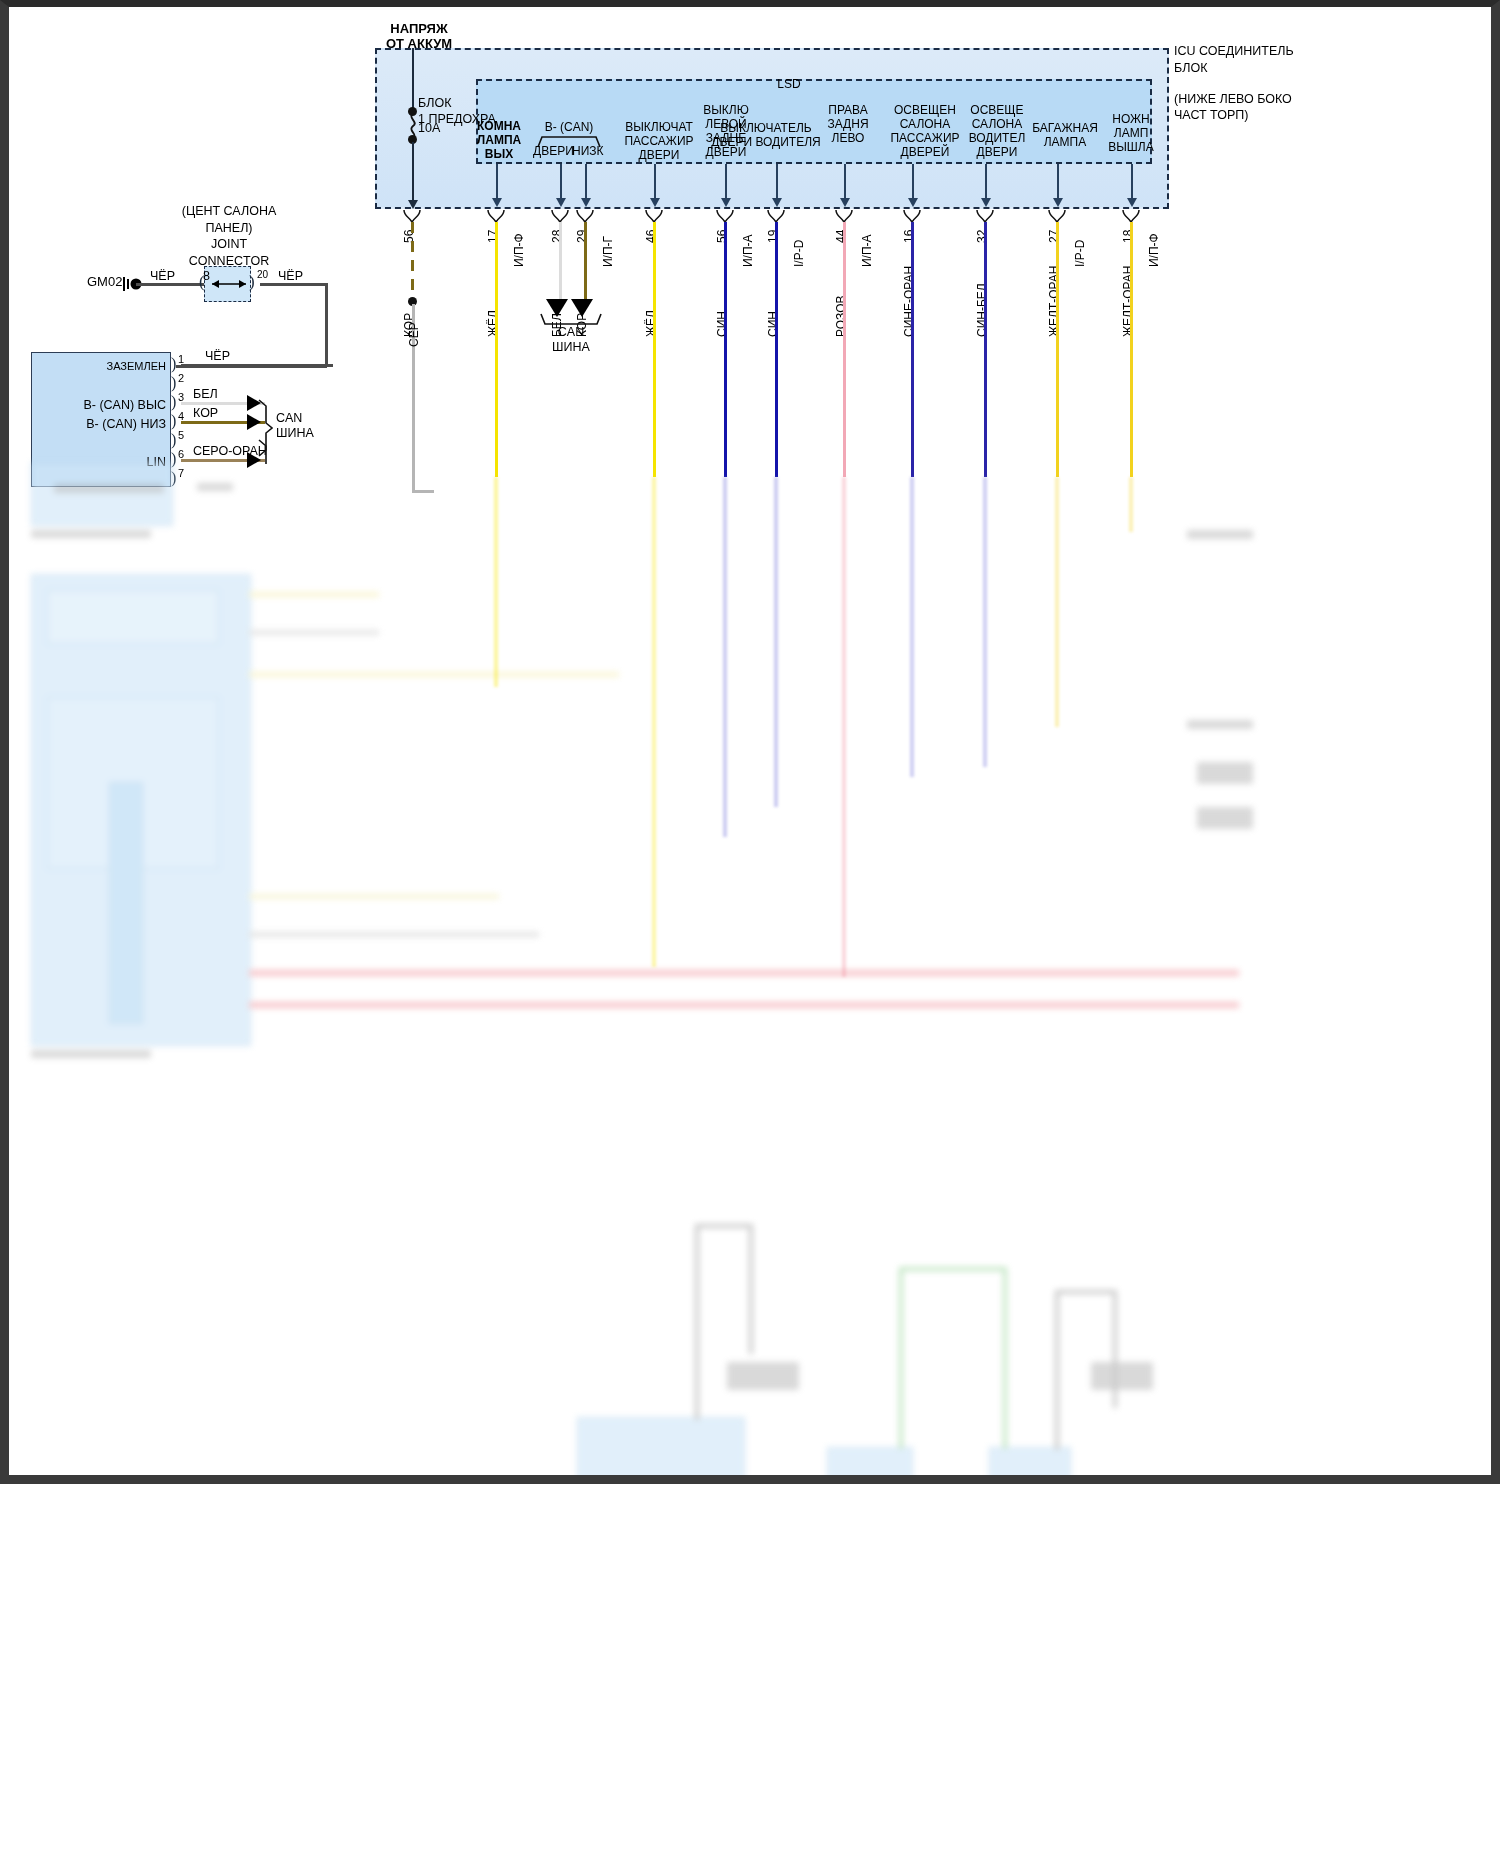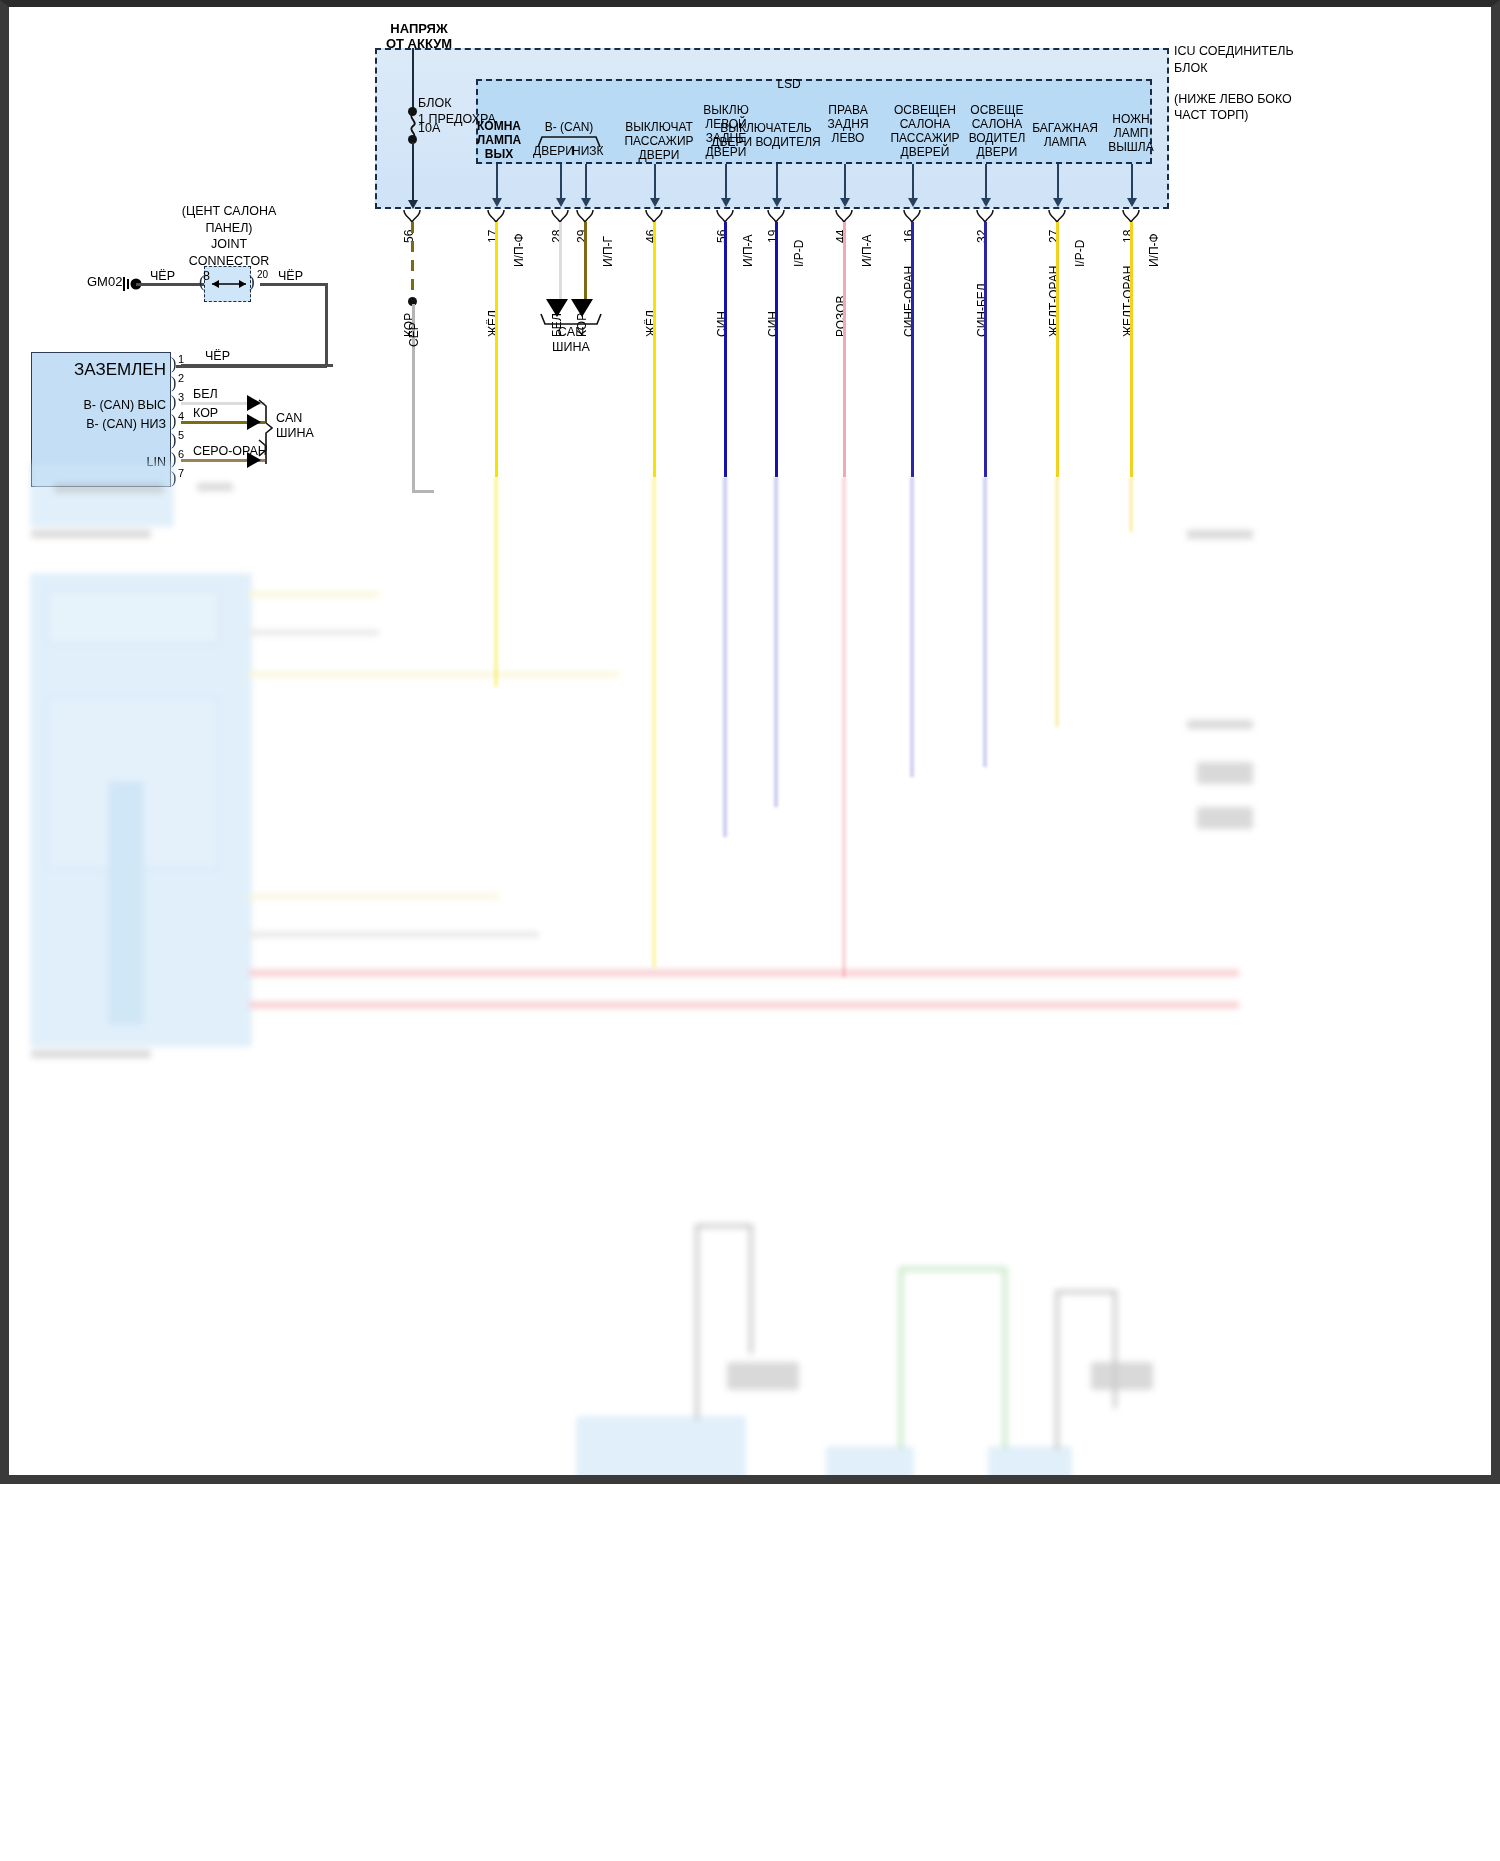--- a/index.html
+++ b/index.html
@@ -275,21 +275,21 @@
   <div class="txt" style="left:248px;top:262px;font-size:10px;">20</div>
   <div class="txt" style="left:269px;top:262px;font-size:12.5px;">ЧЁР</div>
   <div class="hline" style="left:251px;top:276px;width:66px;border-top:3px solid #4c4c4c;"></div>
   <div class="vline" style="left:316px;top:276px;height:83px;border-left:3px solid #4c4c4c;"></div>
   <div class="hline" style="left:167px;top:358px;width:151px;border-top:3px solid #4c4c4c;"></div>
 
   <div class="solidbox" style="left:22px;top:345px;width:140px;height:135px;"></div>
   <div id="modpins">
       <div class="conn" style="left: 162px; top: 348px; font-size: 16px;">)</div>
       <div class="txt" style="left: 169px; top: 346px; font-size: 11px;">1</div>
-      <div class="txt" style="left: 157px; top: 353px; font-size: 17px; transform: translateX(-100%); text-align: center;">ЗАЗЕМЛЕН</div>
+      <div class="txt" style="left: 157px; top: 353px; font-size: 11px; transform: translateX(-100%); text-align: center;">ЗАЗЕМЛЕН</div>
       <div class="abs" style="left: 172px; top: 357px; width: 152px; height: 3px; background: rgb(76, 76, 76);"></div>
       <div class="txt" style="left: 196px; top: 342px; font-size: 12.5px;">ЧЁР</div>
       <div class="conn" style="left: 162px; top: 367px; font-size: 16px;">)</div>
       <div class="txt" style="left: 169px; top: 365px; font-size: 11px;">2</div>
       <div class="conn" style="left: 162px; top: 386px; font-size: 16px;">)</div>
       <div class="txt" style="left: 169px; top: 384px; font-size: 11px;">3</div>
       <div class="txt" style="left: 157px; top: 391px; font-size: 12.5px; transform: translateX(-100%); text-align: right;">B- (CAN) ВЫС</div>
       <div class="abs" style="left: 172px; top: 395px; width: 84px; height: 3px; background: rgb(220, 220, 220);"></div>
       <div class="txt" style="left: 184px; top: 380px; font-size: 12.5px;">БЕЛ</div>
       <div class="arrright" style="left: 238px; top: 388px;"></div>

